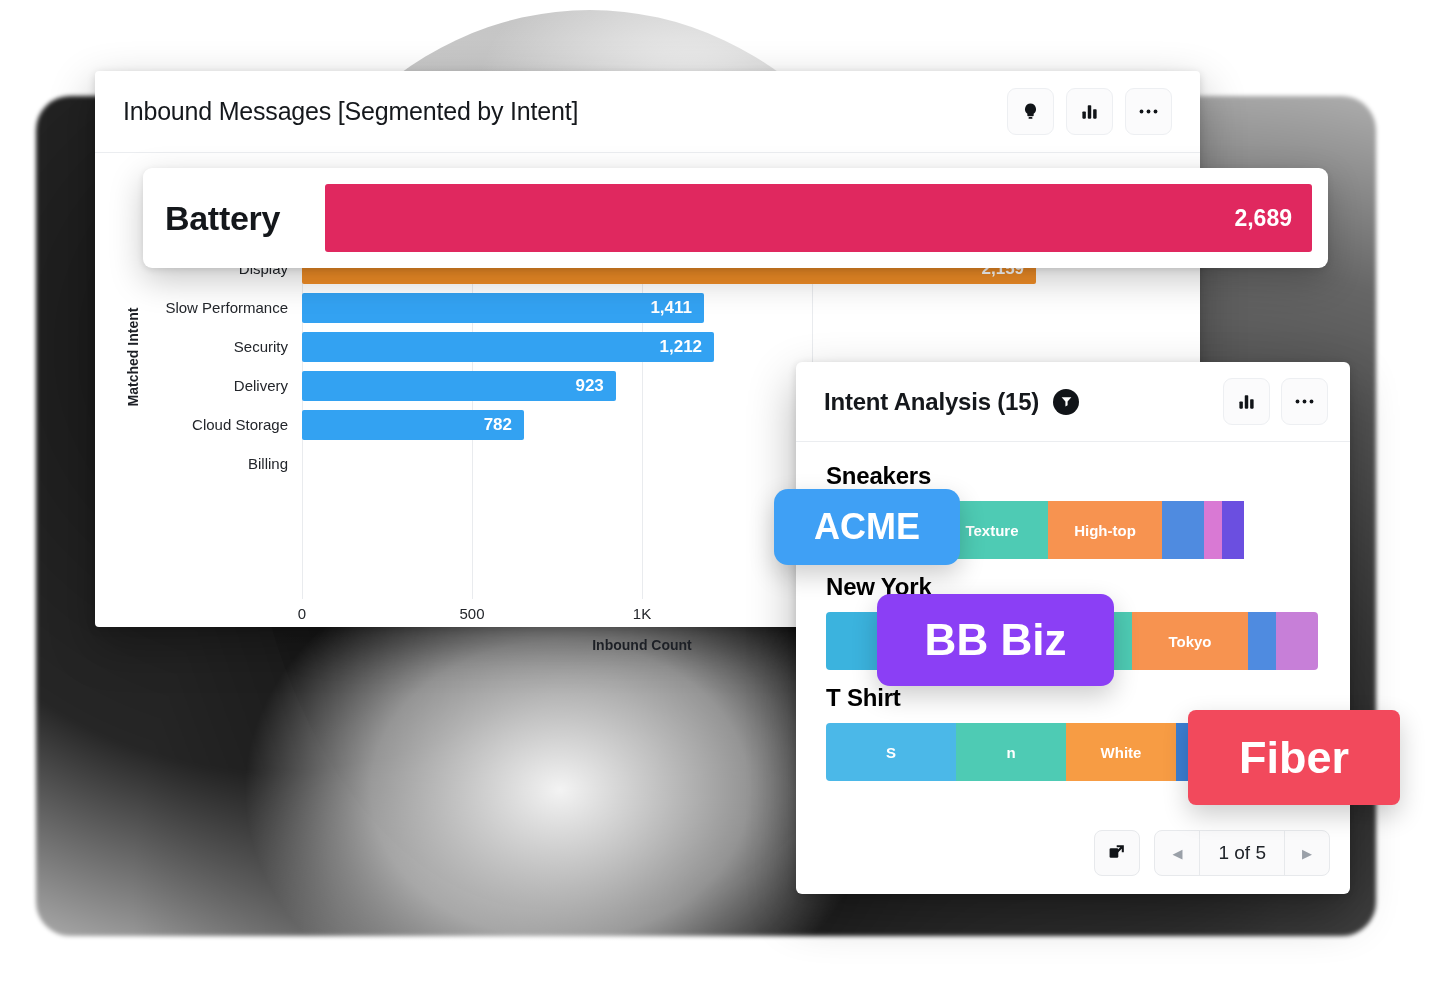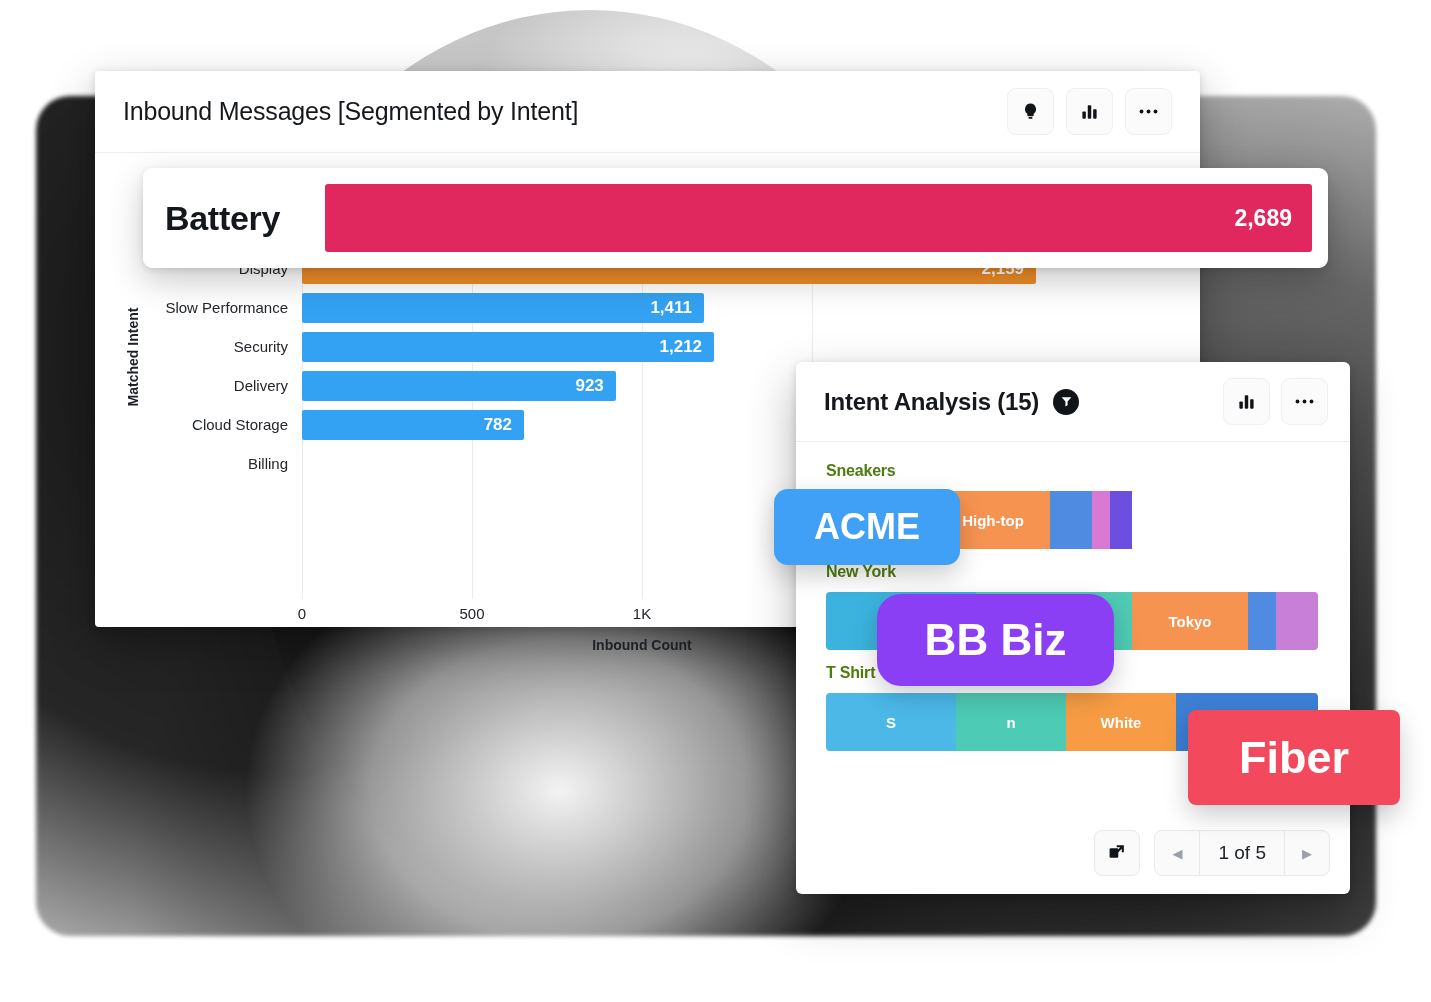--- a/index.html
+++ b/index.html
@@ -151,21 +151,21 @@
   .filter-badge {
     width: 26px; height: 26px; border-radius: 50%;
     background: #111418; margin-left: 14px;
     display: flex; align-items: center; justify-content: center;
   }
   .intent-head-actions { margin-left: auto; display: flex; gap: 11px; }
 
   .intent-body { padding: 20px 24px 0 30px; }
   .intent-group { margin-bottom: 14px; }
   .intent-name {
-    font-size: 16px; font-weight: 700; color: #4d7c0f;
+    font-size: 24px; font-weight: 700; color: #000000;
     margin-bottom: 11px; letter-spacing: -.2px;
   }
   .seg-bar {
     display: flex; height: 58px; border-radius: 4px; overflow: hidden;
     width: 492px;
   }
   .seg {
     display: flex; align-items: center; justify-content: center;
     font-size: 15px; font-weight: 700; color: #ffffff;
     overflow: hidden; white-space: nowrap;
@@ -197,21 +197,21 @@
 
   
   .pill {
     position: absolute;
     display: flex; align-items: center; justify-content: center;
     color: #ffffff; font-weight: 700;
     border-radius: 13px;
     box-shadow: 0 10px 26px rgba(0,0,0,.20);
   }
   #pill-acme  { left: 774px; top: 489px; width: 186px; height: 76px; font-size: 36px; border-radius: 14px; }
-  #pill-bbbiz { left: 877px; top: 594px; width: 237px; height: 92px; font-size: 44px; border-radius: 24px; }
+  #pill-bbbiz { left: 877px; top: 594px; width: 237px; height: 92px; font-size: 44px; border-radius: 13px; }
   #pill-polo  { left: 857px; top: 716px; width: 195px; height: 88px; font-size: 42px; border-radius: 16px; }
   #pill-fiber { left: 1188px; top: 710px; width: 212px; height: 95px; font-size: 45px; border-radius: 8px; }
 </style>
 </head>
 <body>
 
 <div id="stage">
 
   <div class="bg-circle"></div>
   <div class="bg-dark"></div>
@@ -343,20 +343,21 @@
           </span>
         </div>
       </div>
     </div>
 
     <div class="intent-body" id="intent-body">
         <div class="intent-group">
           <div class="intent-name">Sneakers</div>
           <div class="seg-bar">
             <div class="seg" style="width: 110px; flex: 0 0 110px; background: rgb(168, 73, 159);">Soles</div>
+            <div class="seg" style="width: 112px; flex: 0 0 112px; background: rgb(78, 203, 180);">Texture</div>
             <div class="seg" style="width: 114px; flex: 0 0 114px; background: rgb(247, 147, 80);">High-top</div>
             <div class="seg" style="width: 42px; flex: 0 0 42px; background: rgb(79, 139, 224);"></div>
             <div class="seg" style="width: 18px; flex: 0 0 18px; background: rgb(217, 121, 212);"></div>
             <div class="seg" style="width: 22px; flex: 0 0 22px; background: rgb(107, 79, 224);"></div>
           </div>
         </div>
         <div class="intent-group">
           <div class="intent-name">New York</div>
           <div class="seg-bar">
             <div class="seg" style="width: 150px; flex: 0 0 150px; background: rgb(59, 179, 222);">M</div>

